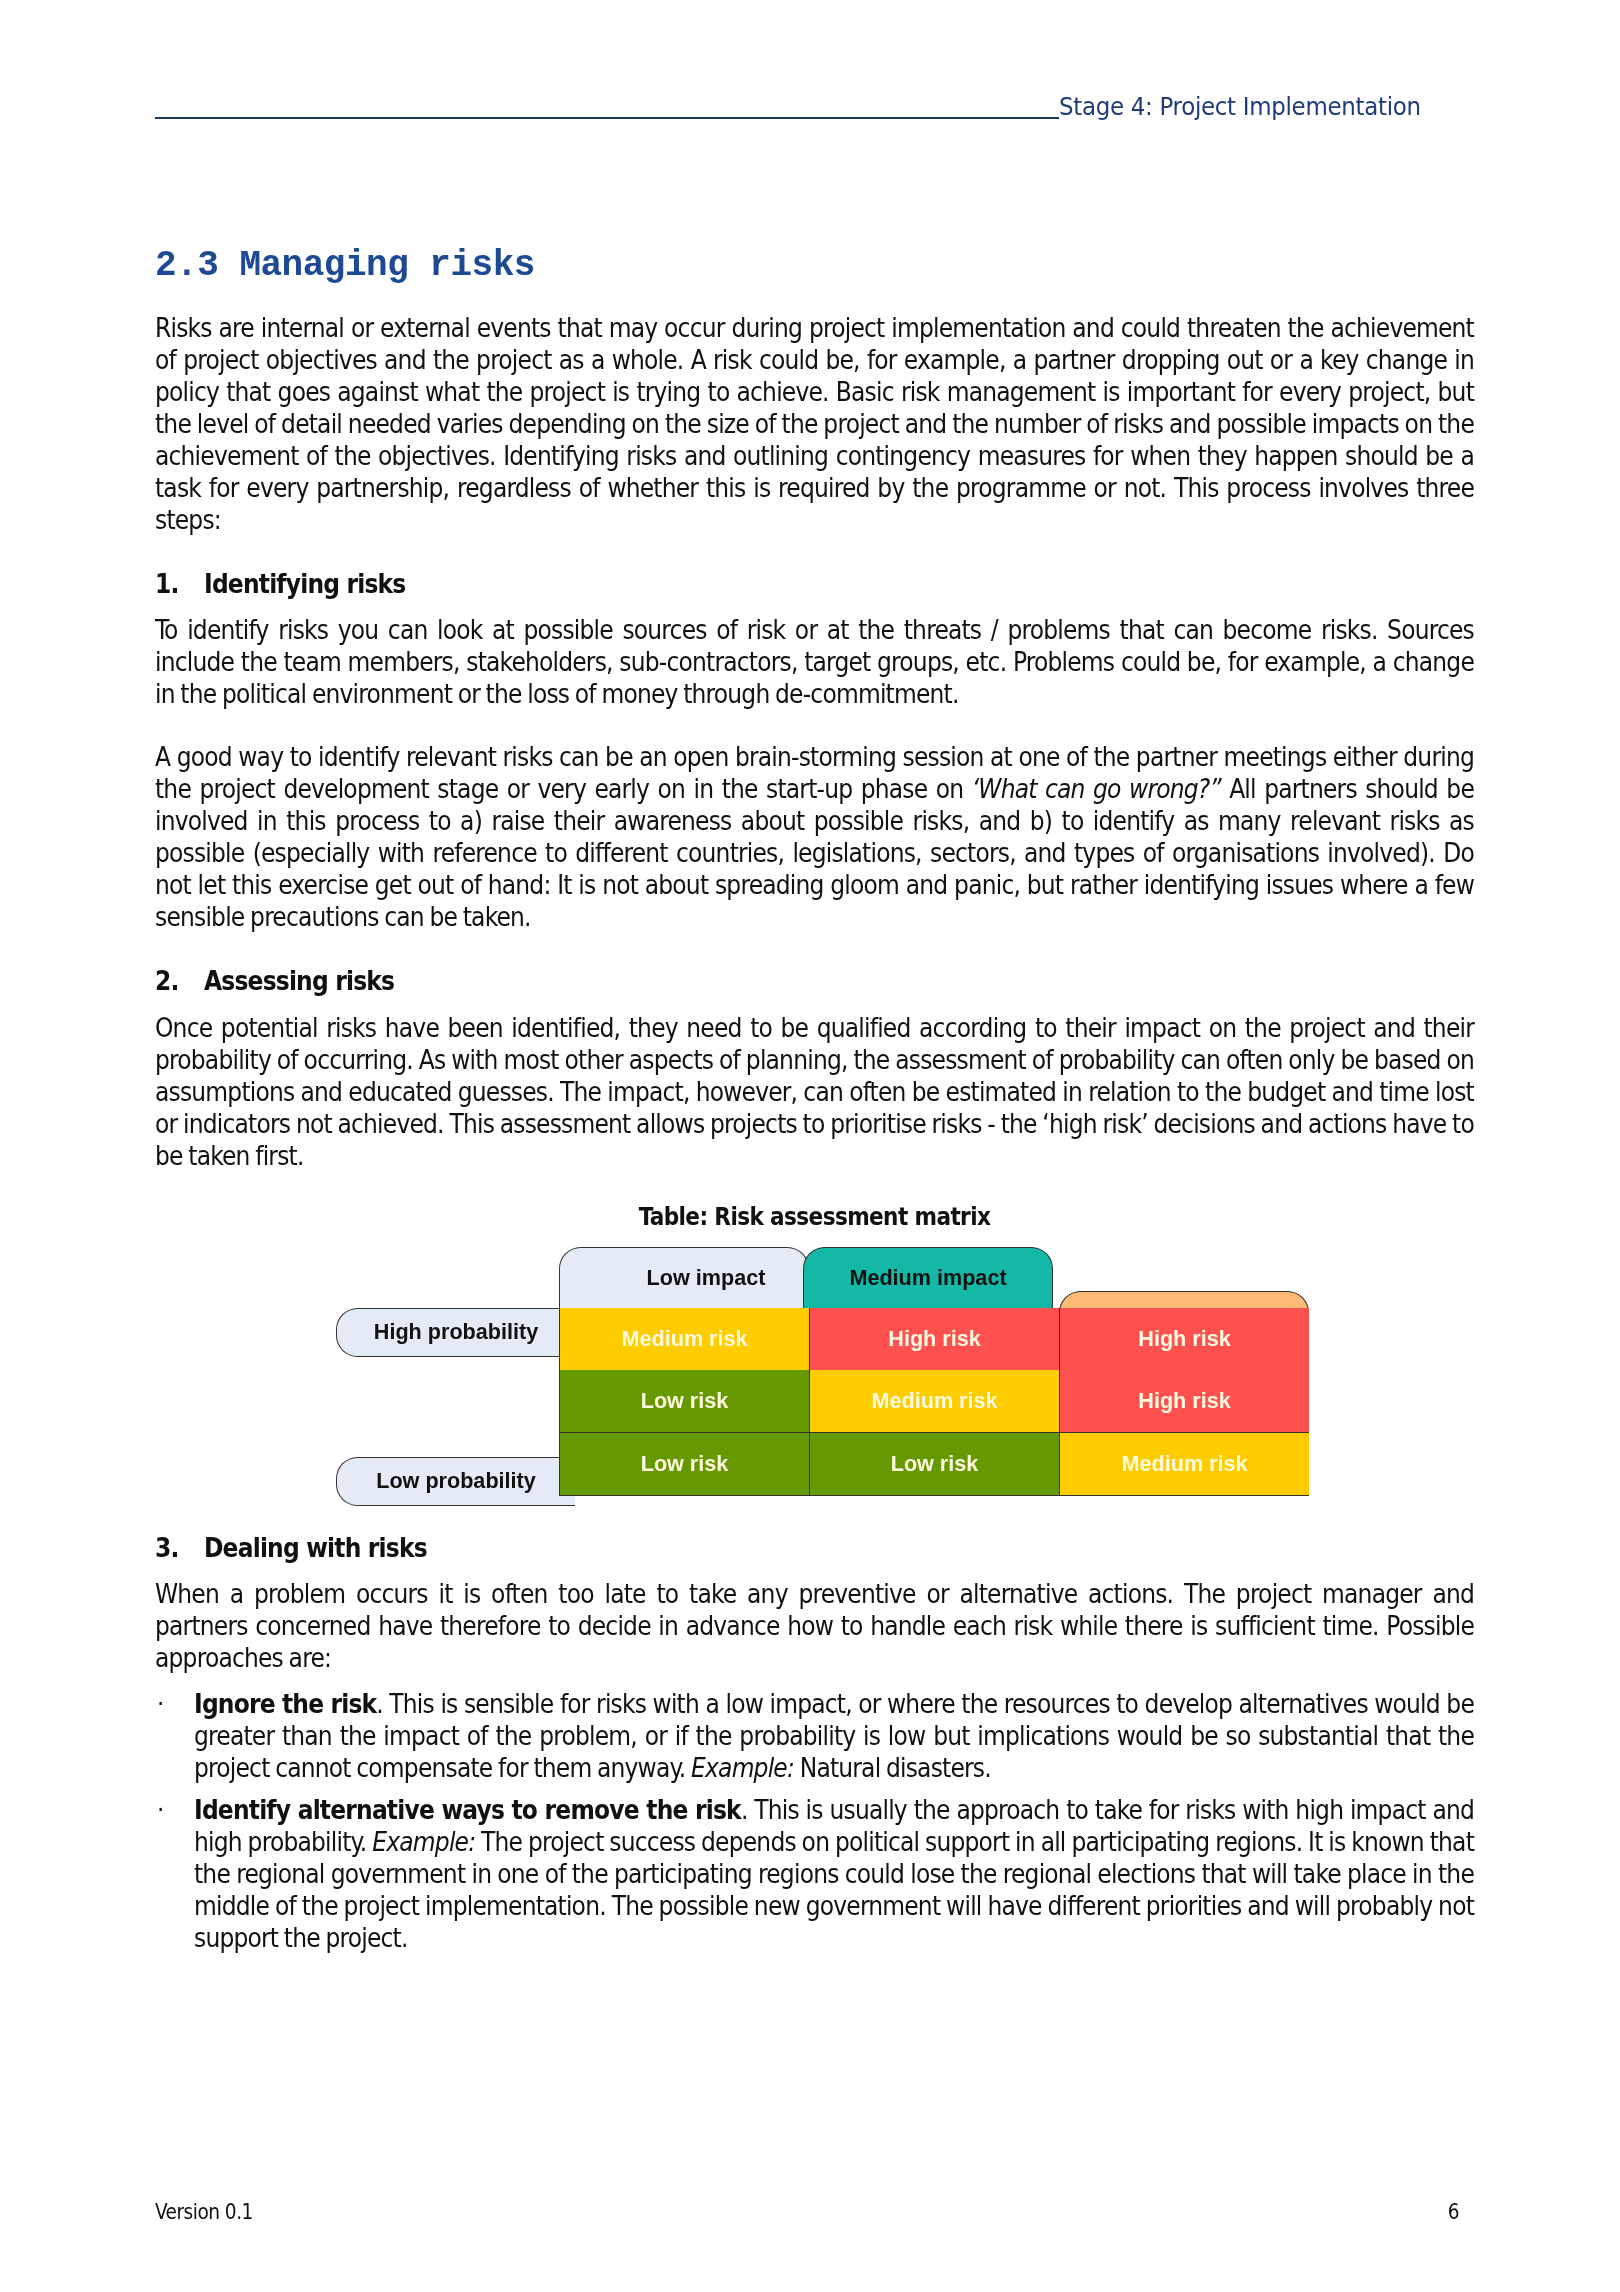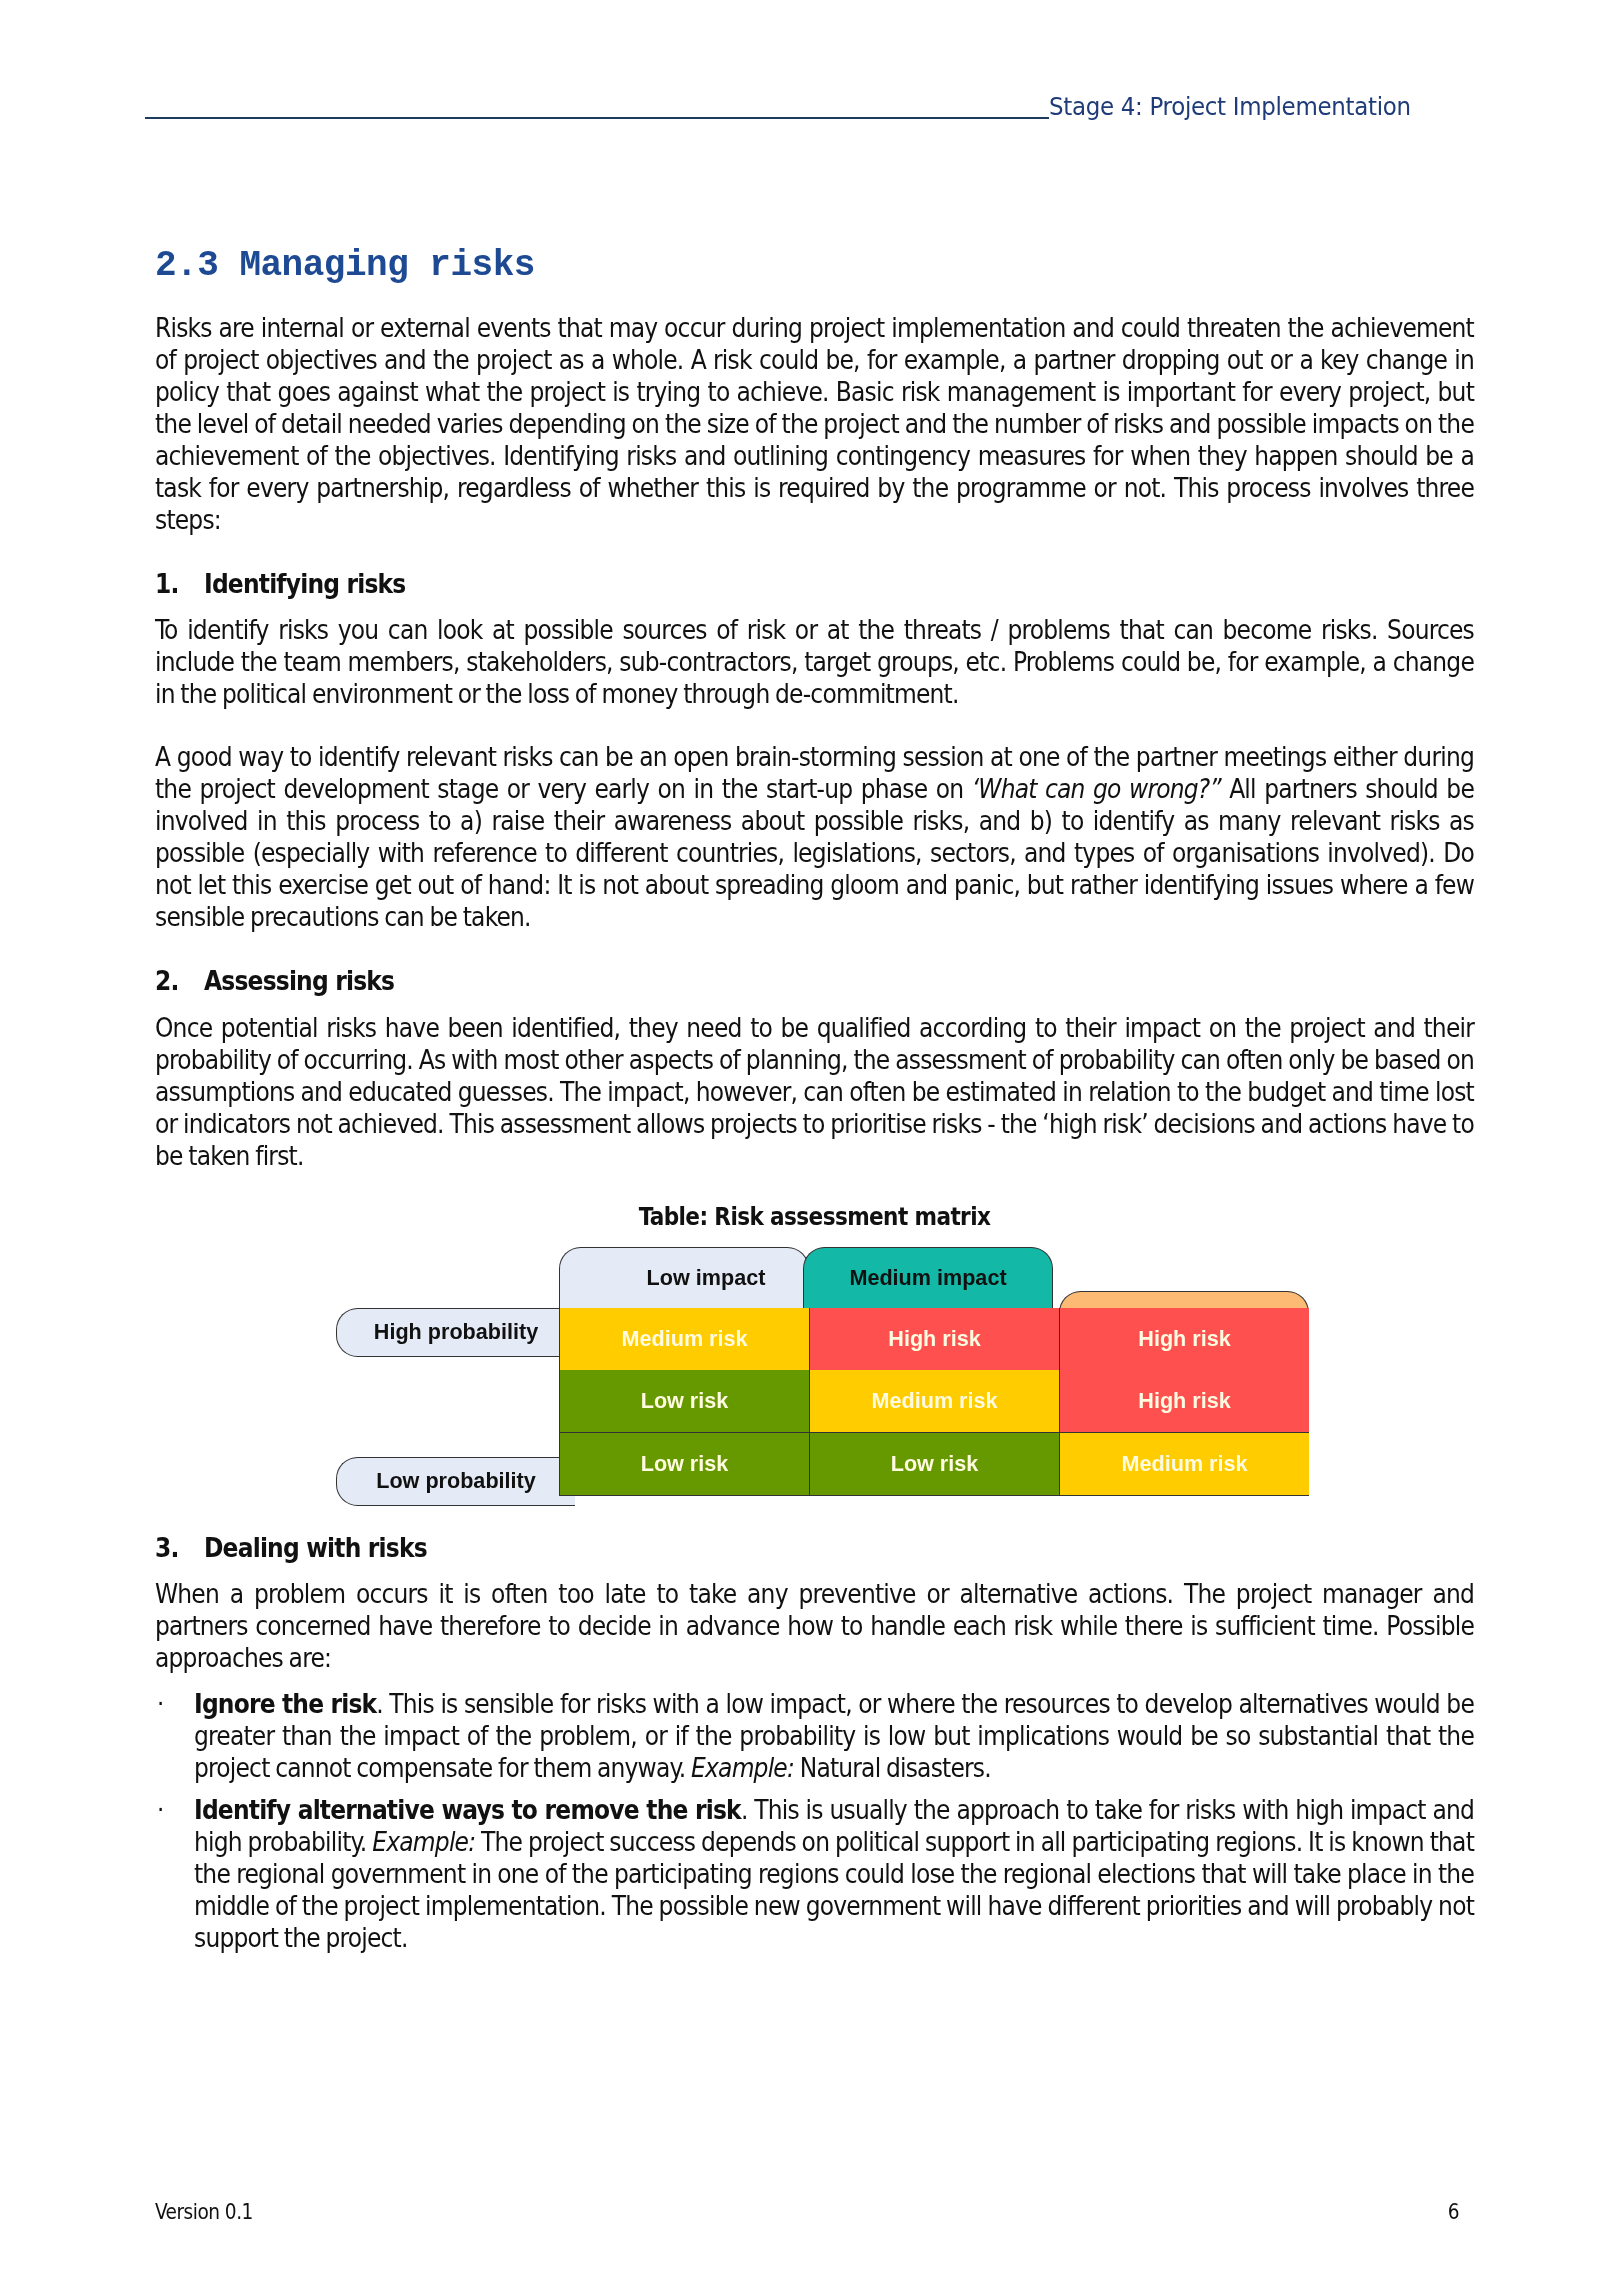--- a/index.html
+++ b/index.html
@@ -1,18 +1,18 @@
 <!DOCTYPE html>
 <html><head>
 <meta charset="utf-8">
 <style>
   html, body { margin: 0; padding: 0; background: #ffffff; }
   body { width: 1620px; height: 2293px; position: relative; overflow: hidden;
          font-family: "DejaVu Sans Condensed", "DejaVu Sans", "Liberation Sans", sans-serif; color: #111; }
-  .page-header { position: absolute; left: 145px; top: 90px; width: 1311px; height: 31px; }
+  .page-header { position: absolute; left: 155px; top: 90px; width: 1311px; height: 31px; }
   .header-rule { position: absolute; left: 0; bottom: 2px; width: 904px; border-bottom: 2px solid #1f3b5a; }
   .header-title { position: absolute; left: 904px; bottom: 0; font-family: "DejaVu Sans", sans-serif;
                   font-stretch: condensed; font-size: 25.5px; color: #1f3c78; letter-spacing: -0.3px; white-space: nowrap; }
   .content { position: absolute; left: 155px; top: 245px; width: 1319px; }
   h1 { margin: 0 0 25.5px 0; font-family: Liberation Mono, monospace; font-size: 36px; font-weight: bold; color: #1d4a93; letter-spacing: -0.5px; }
   p { margin: 0; font-size: 26px; line-height: 32px; text-align: justify; letter-spacing: -0.8px; word-spacing: -1px; }
   h2 { margin: 33px 0 15.7px 0; font-size: 26px; font-weight: bold; letter-spacing: -0.8px; }
   h2 .num { display: inline-block; width: 49px; }
   .gap { height: 31px; }
   .table-title { text-align: center; font-weight: bold; font-size: 24px; letter-spacing: -0.6px; margin: 31px 0 15.7px 0; }

